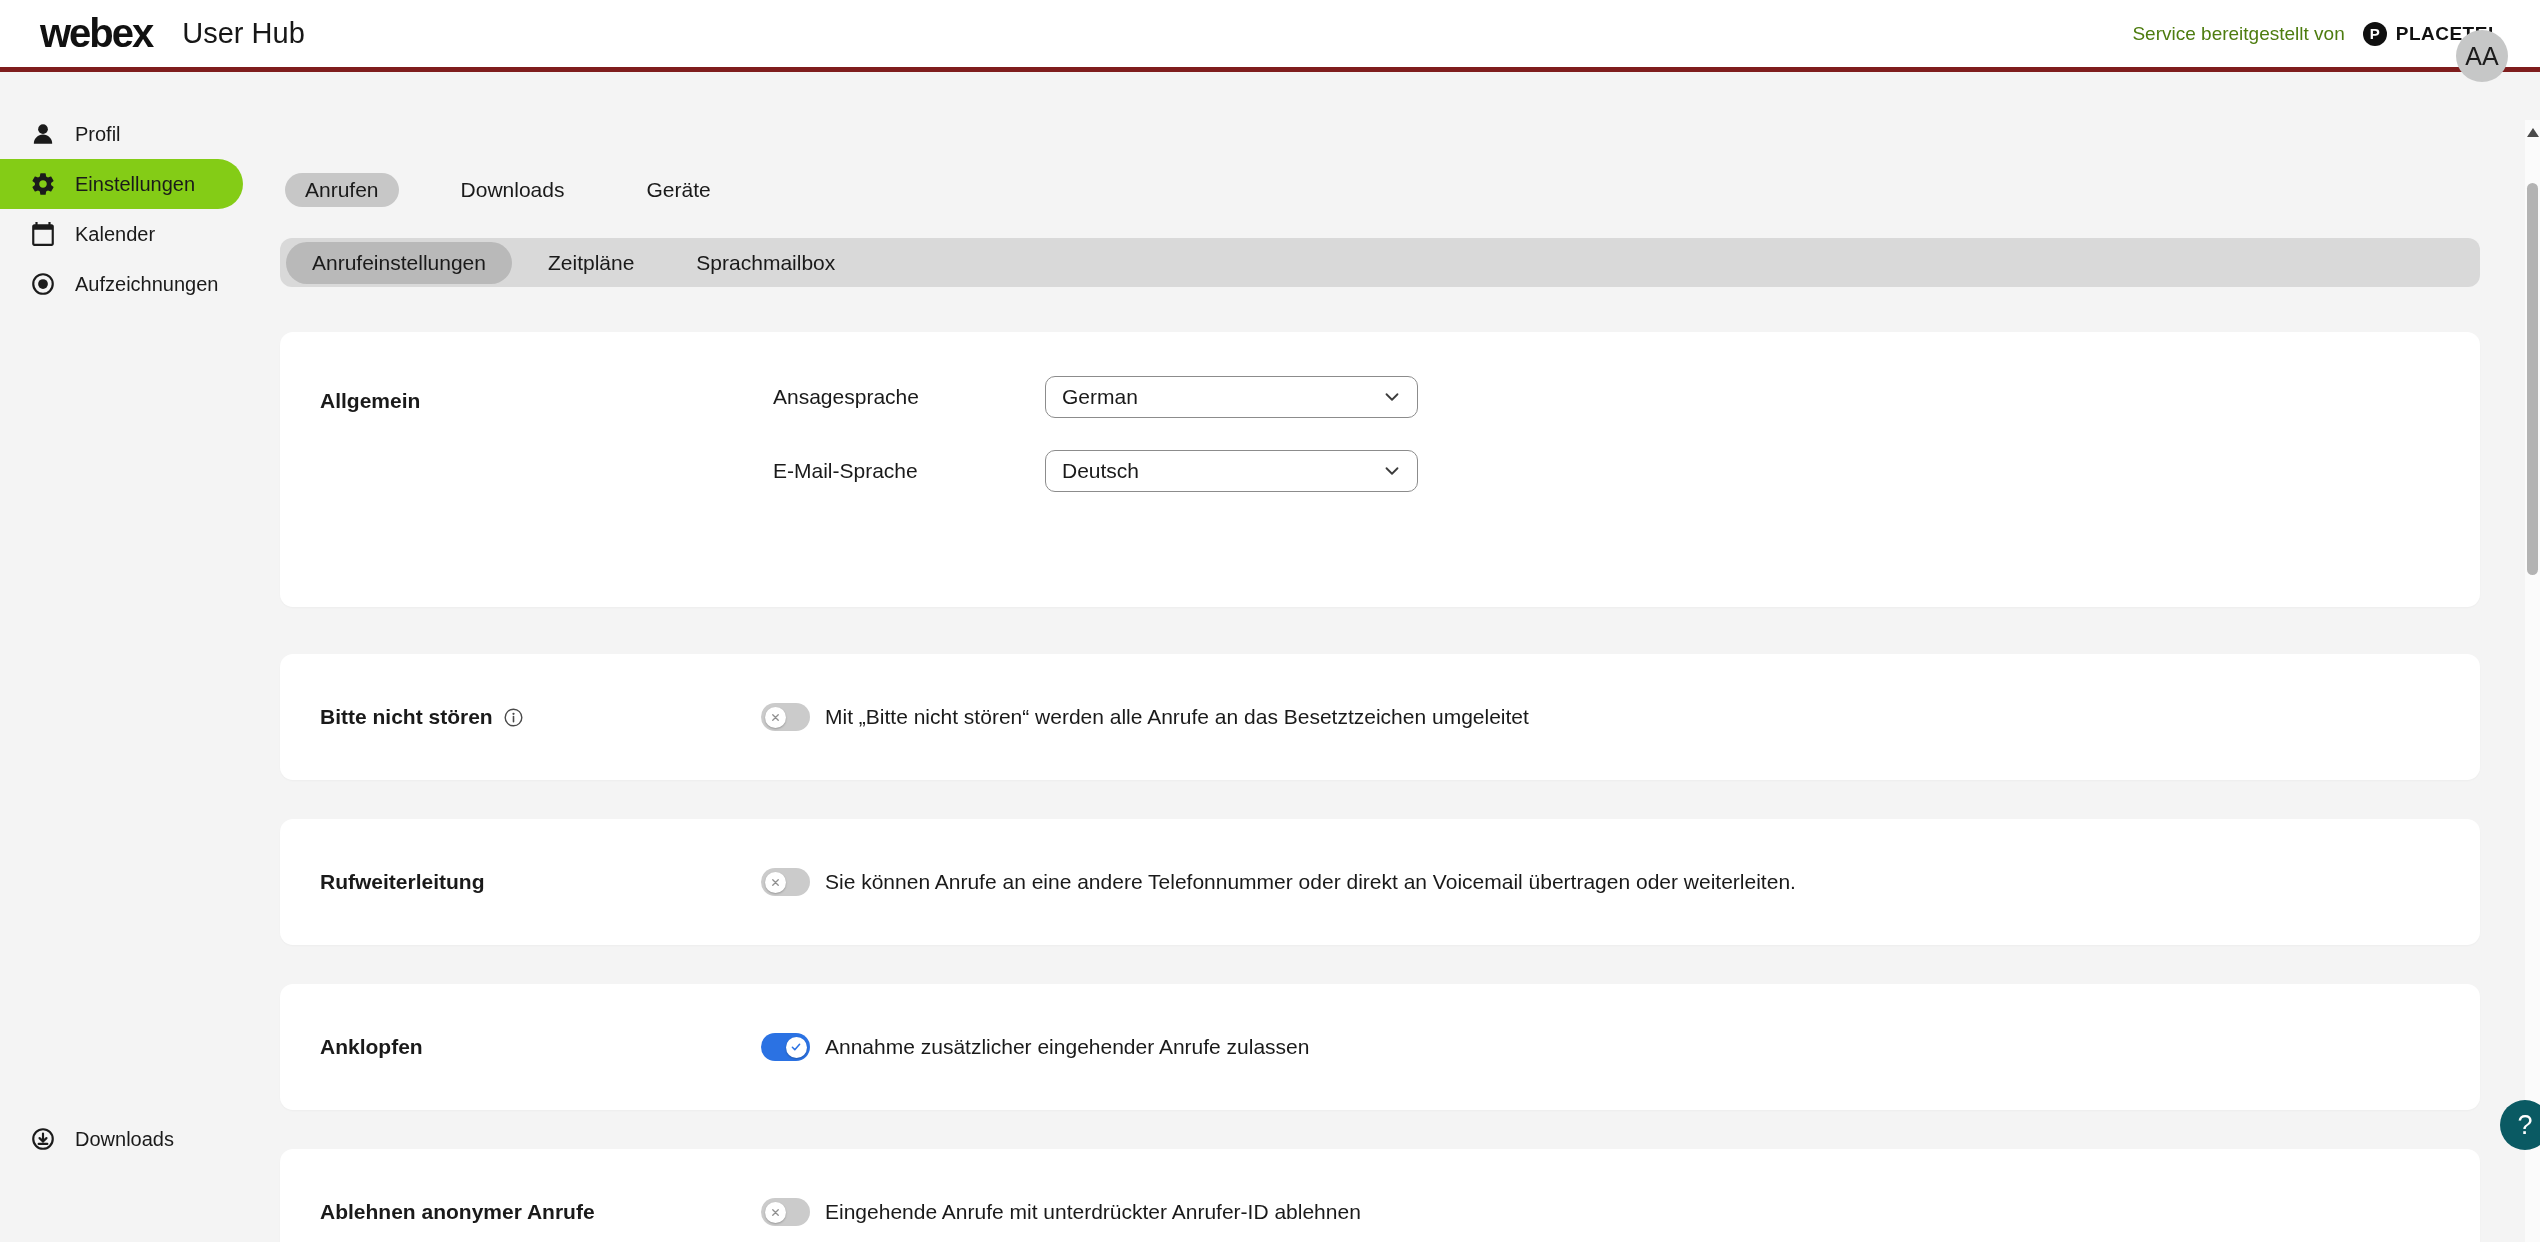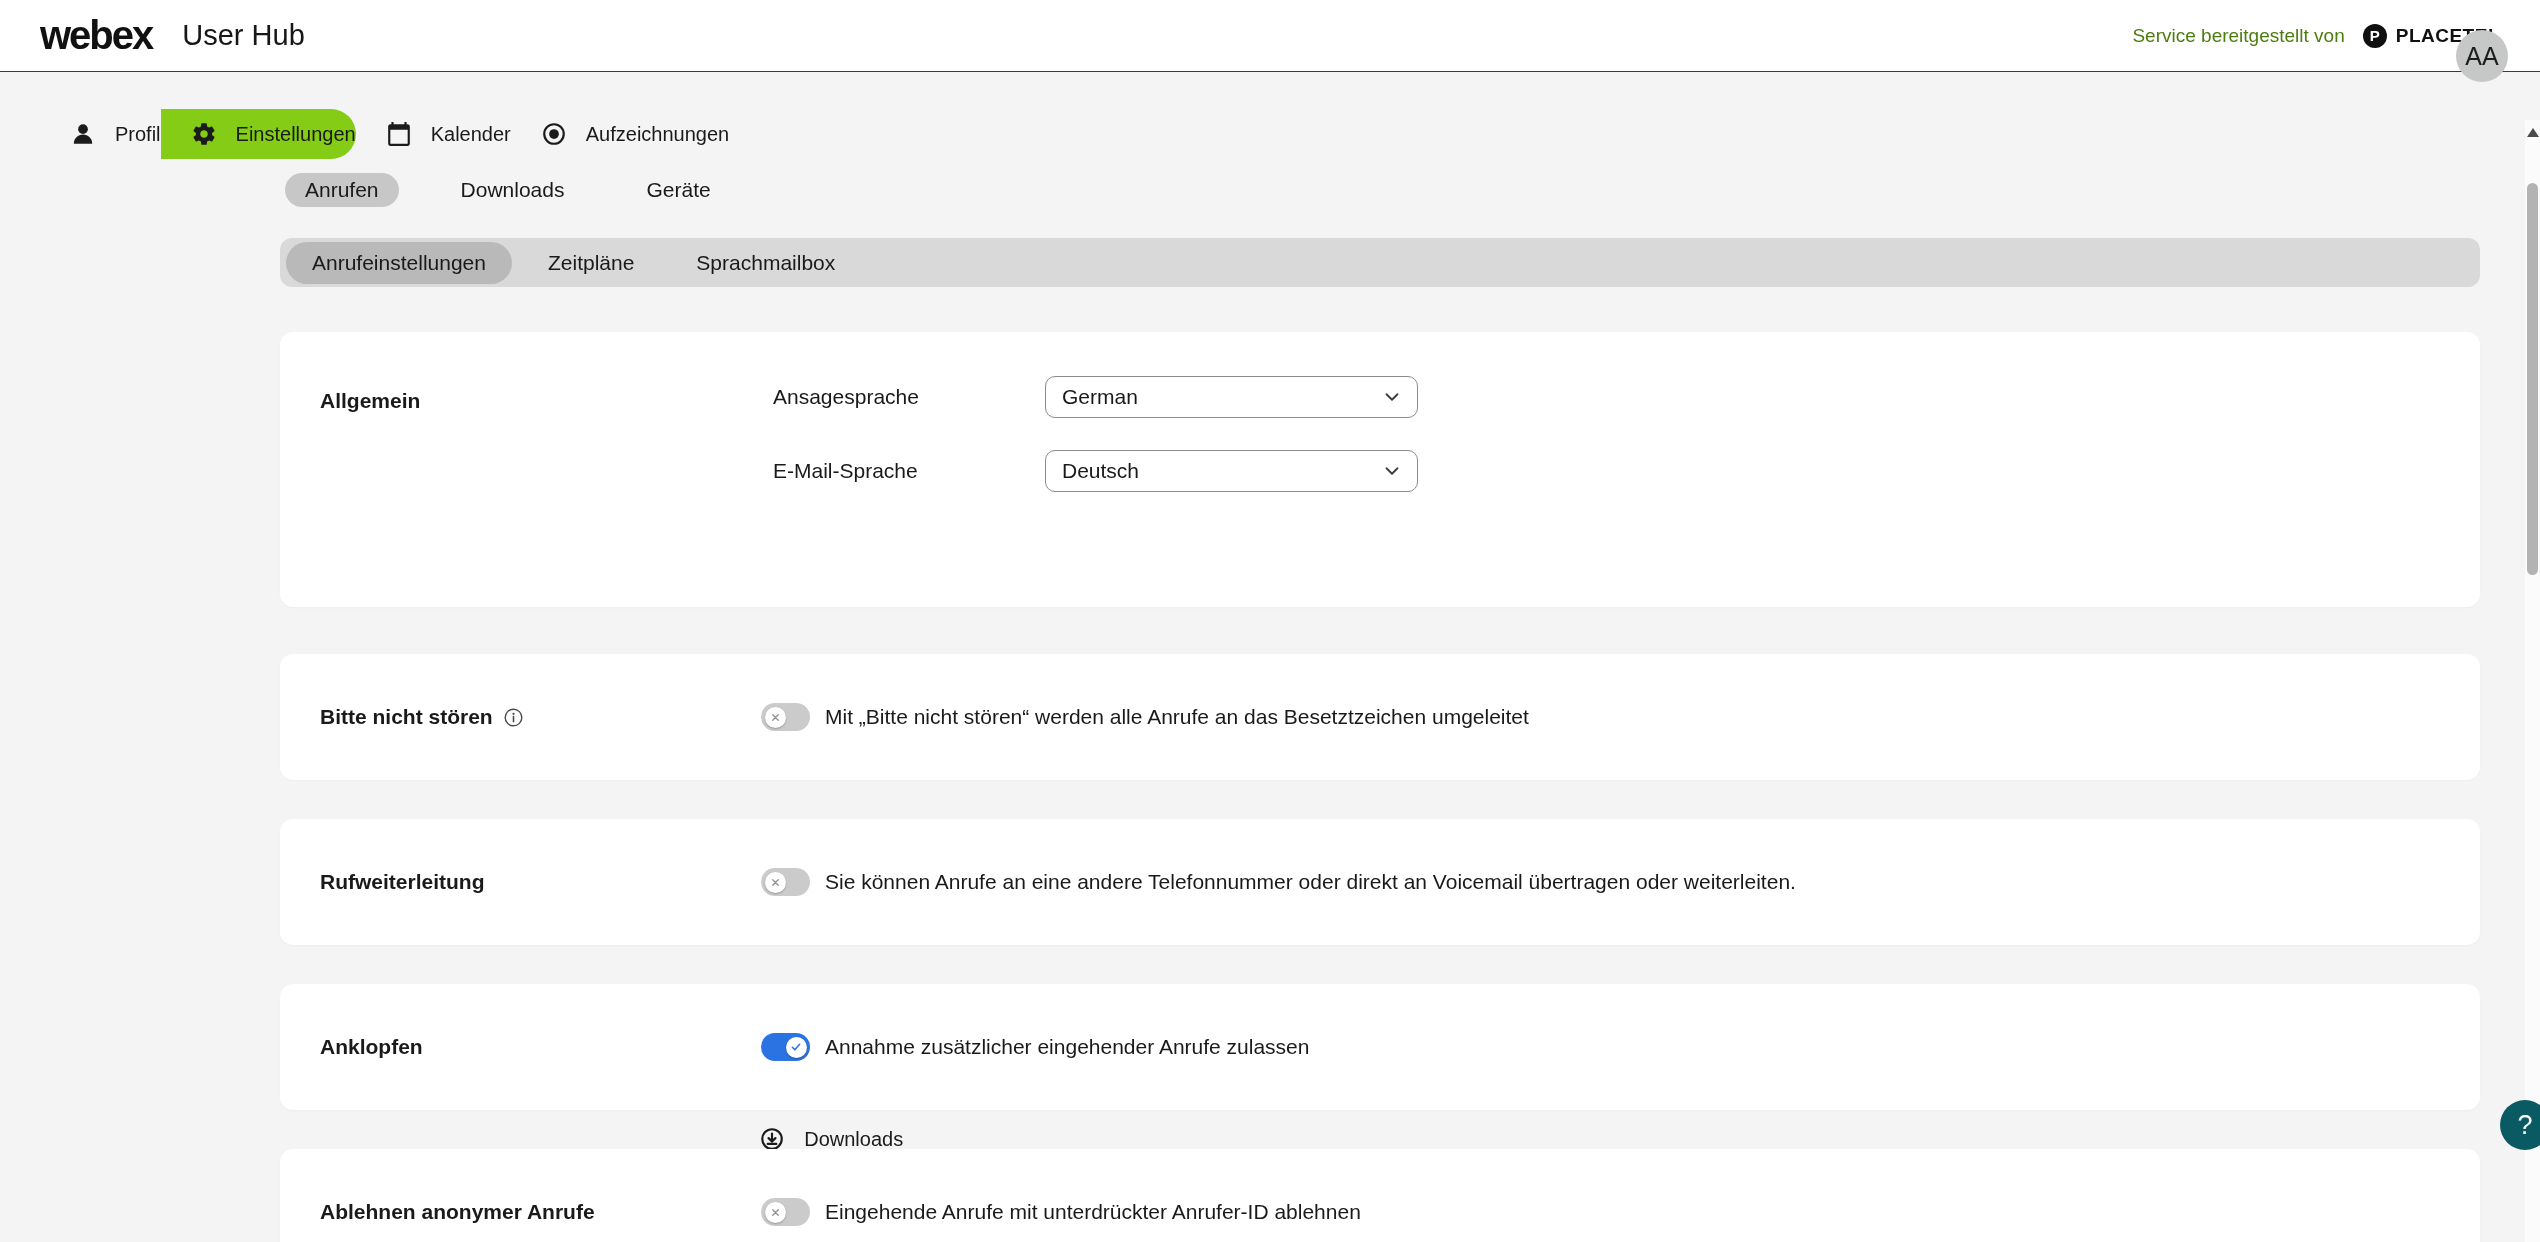--- a/index.html
+++ b/index.html
@@ -8,43 +8,42 @@
     font-family:"Liberation Sans", sans-serif;
     background:#f4f4f4;
     color:#1a1a1a;
     position:relative;
   }
 
   
   header {
     height:72px; background:#ffffff;
     display:flex; align-items:center; justify-content:space-between;
-    padding:0 40px; border-bottom:1px solid #7f1d1d;
+    padding:0 40px; border-bottom:5px solid #7f1d1d;
   }
   .brand { display:flex; align-items:center; gap:30px; }
   .logo { font-size:40px; font-weight:800; letter-spacing:-2px; color:#111; }
   .app-title { font-size:29px; font-weight:400; color:#171717; }
   .header-right { display:flex; align-items:center; gap:18px; }
   .service-text { font-size:19px; color:#4d7c0f; }
   .placetel { display:flex; align-items:center; gap:9px; }
   .placetel-mark {
     width:24px; height:24px; border-radius:50%; background:#101010; color:#fff;
     display:flex; align-items:center; justify-content:center;
     font-size:15px; font-weight:700;
   }
   .placetel-name { font-size:19px; font-weight:800; letter-spacing:0.5px; color:#111; }
 
   
   .layout { display:flex; height:1170px; }
 
   
   .sidebar {
-    width:280px; padding-top:37px; display:flex; flex-direction:row;
+    width:280px; padding-top:37px; display:flex; flex-direction:column;
     flex-shrink:0;
-    padding-left:40px;
   }
   .side-item {
     height:50px; width:243px; display:flex; align-items:center;
     padding-left:30px; gap:19px; font-size:20px; color:#1a1a1a;
     cursor:pointer; border-radius:0 25px 25px 0;
   }
   .side-item.active { background:#84cc16; }
   .side-icon { width:26px; height:26px; display:flex; align-items:center; justify-content:center; flex-shrink:0; }
   .side-downloads { margin-top:auto; margin-bottom:78px; }
 

